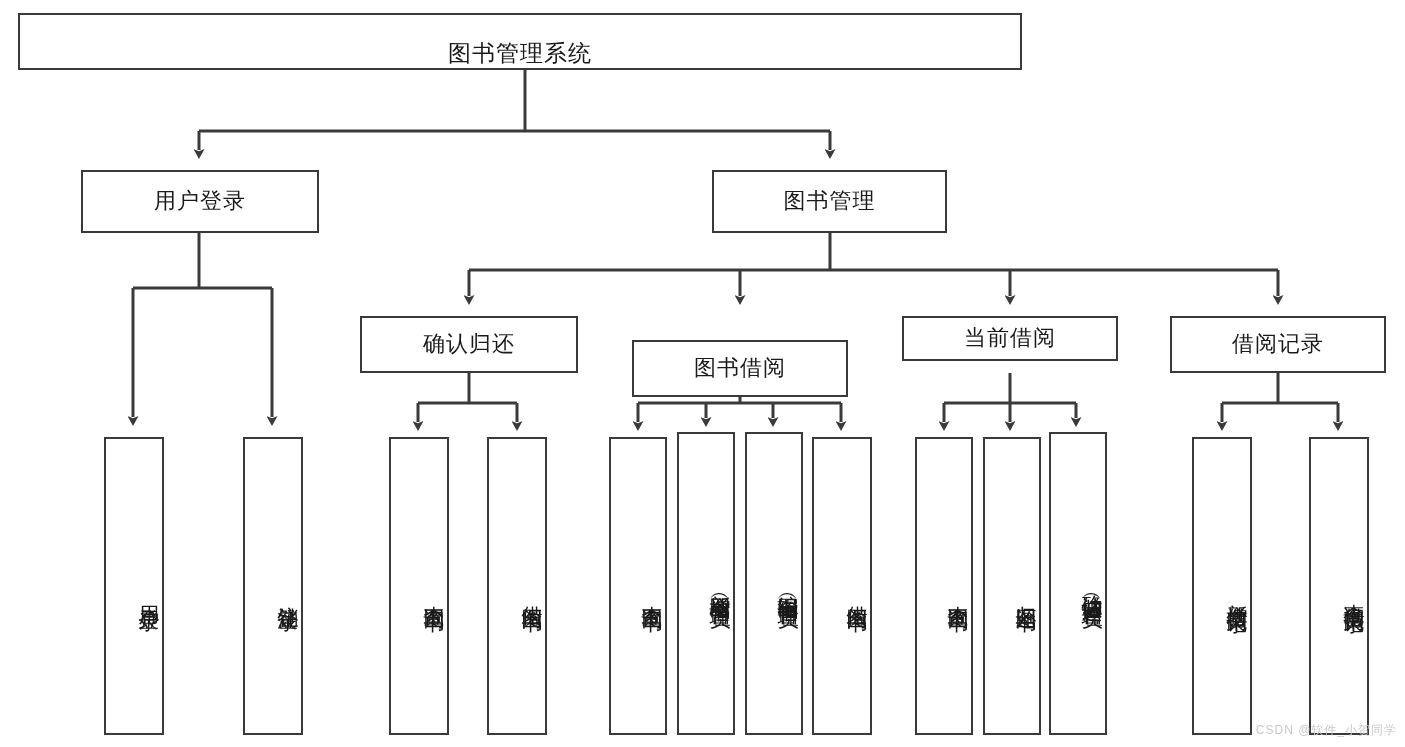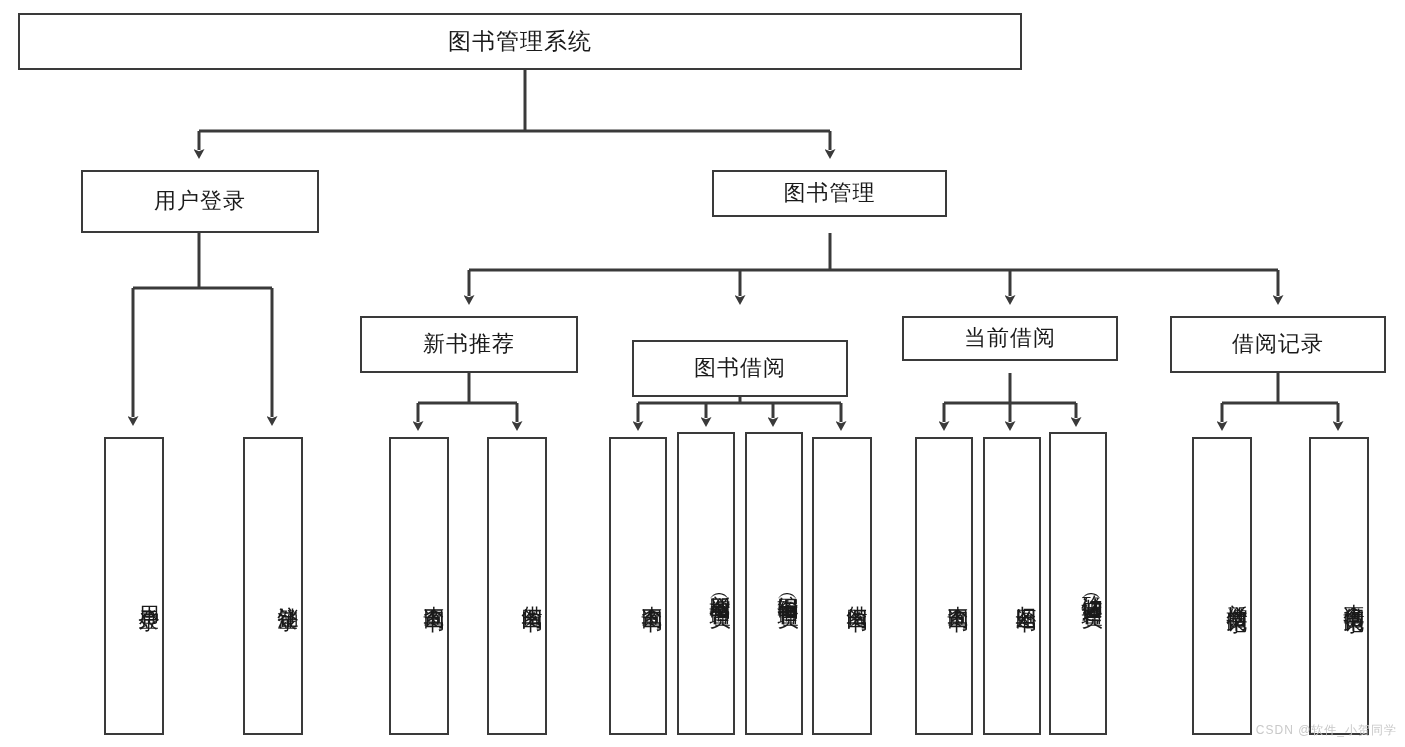--- a/index.html
+++ b/index.html
@@ -121,33 +121,33 @@
       <path d="M1010,403 L1010,422" marker-end="url(#arrow)"></path>
       <path d="M1076,403 L1076,418" marker-end="url(#arrow)"></path>
 
       <path d="M1278,373 L1278,403"></path>
       <path d="M1222,403 L1338,403"></path>
       <path d="M1222,403 L1222,422" marker-end="url(#arrow)"></path>
       <path d="M1338,403 L1338,422" marker-end="url(#arrow)"></path>
     </g>
   </svg>
 
-  <div class="node horiz root" style="left:18px; top:13px; width:1004px; height:57px;">
+  <div class="node horiz root" style="left:18px; top:13px; width:1004px; height:57px;align-items:flex-end;">
     <span>图书管理系统</span>
   </div>
 
   <div class="node horiz" style="left:81px; top:170px; width:238px; height:63px;">
     <span>用户登录</span>
   </div>
-  <div class="node horiz" style="left:712px; top:170px; width:235px; height:47px;">
+  <div class="node horiz" style="left:712px; top:170px; width:235px; height:63px;">
     <span>图书管理</span>
   </div>
 
   <div class="node horiz" style="left:360px; top:316px; width:218px; height:57px;">
-    <span>新书推荐</span>
+    <span>确认归还</span>
   </div>
   <div class="node horiz" style="left:632px; top:316px; width:216px; height:57px;margin-top:24px;">
     <span>图书借阅</span>
   </div>
   <div class="node horiz" style="left:902px; top:316px; width:216px; height:45px;font-family:Liberation Serif, serif;">
     <span>当前借阅</span>
   </div>
   <div class="node horiz" style="left:1170px; top:316px; width:216px; height:57px;">
     <span>借阅记录</span>
   </div>

